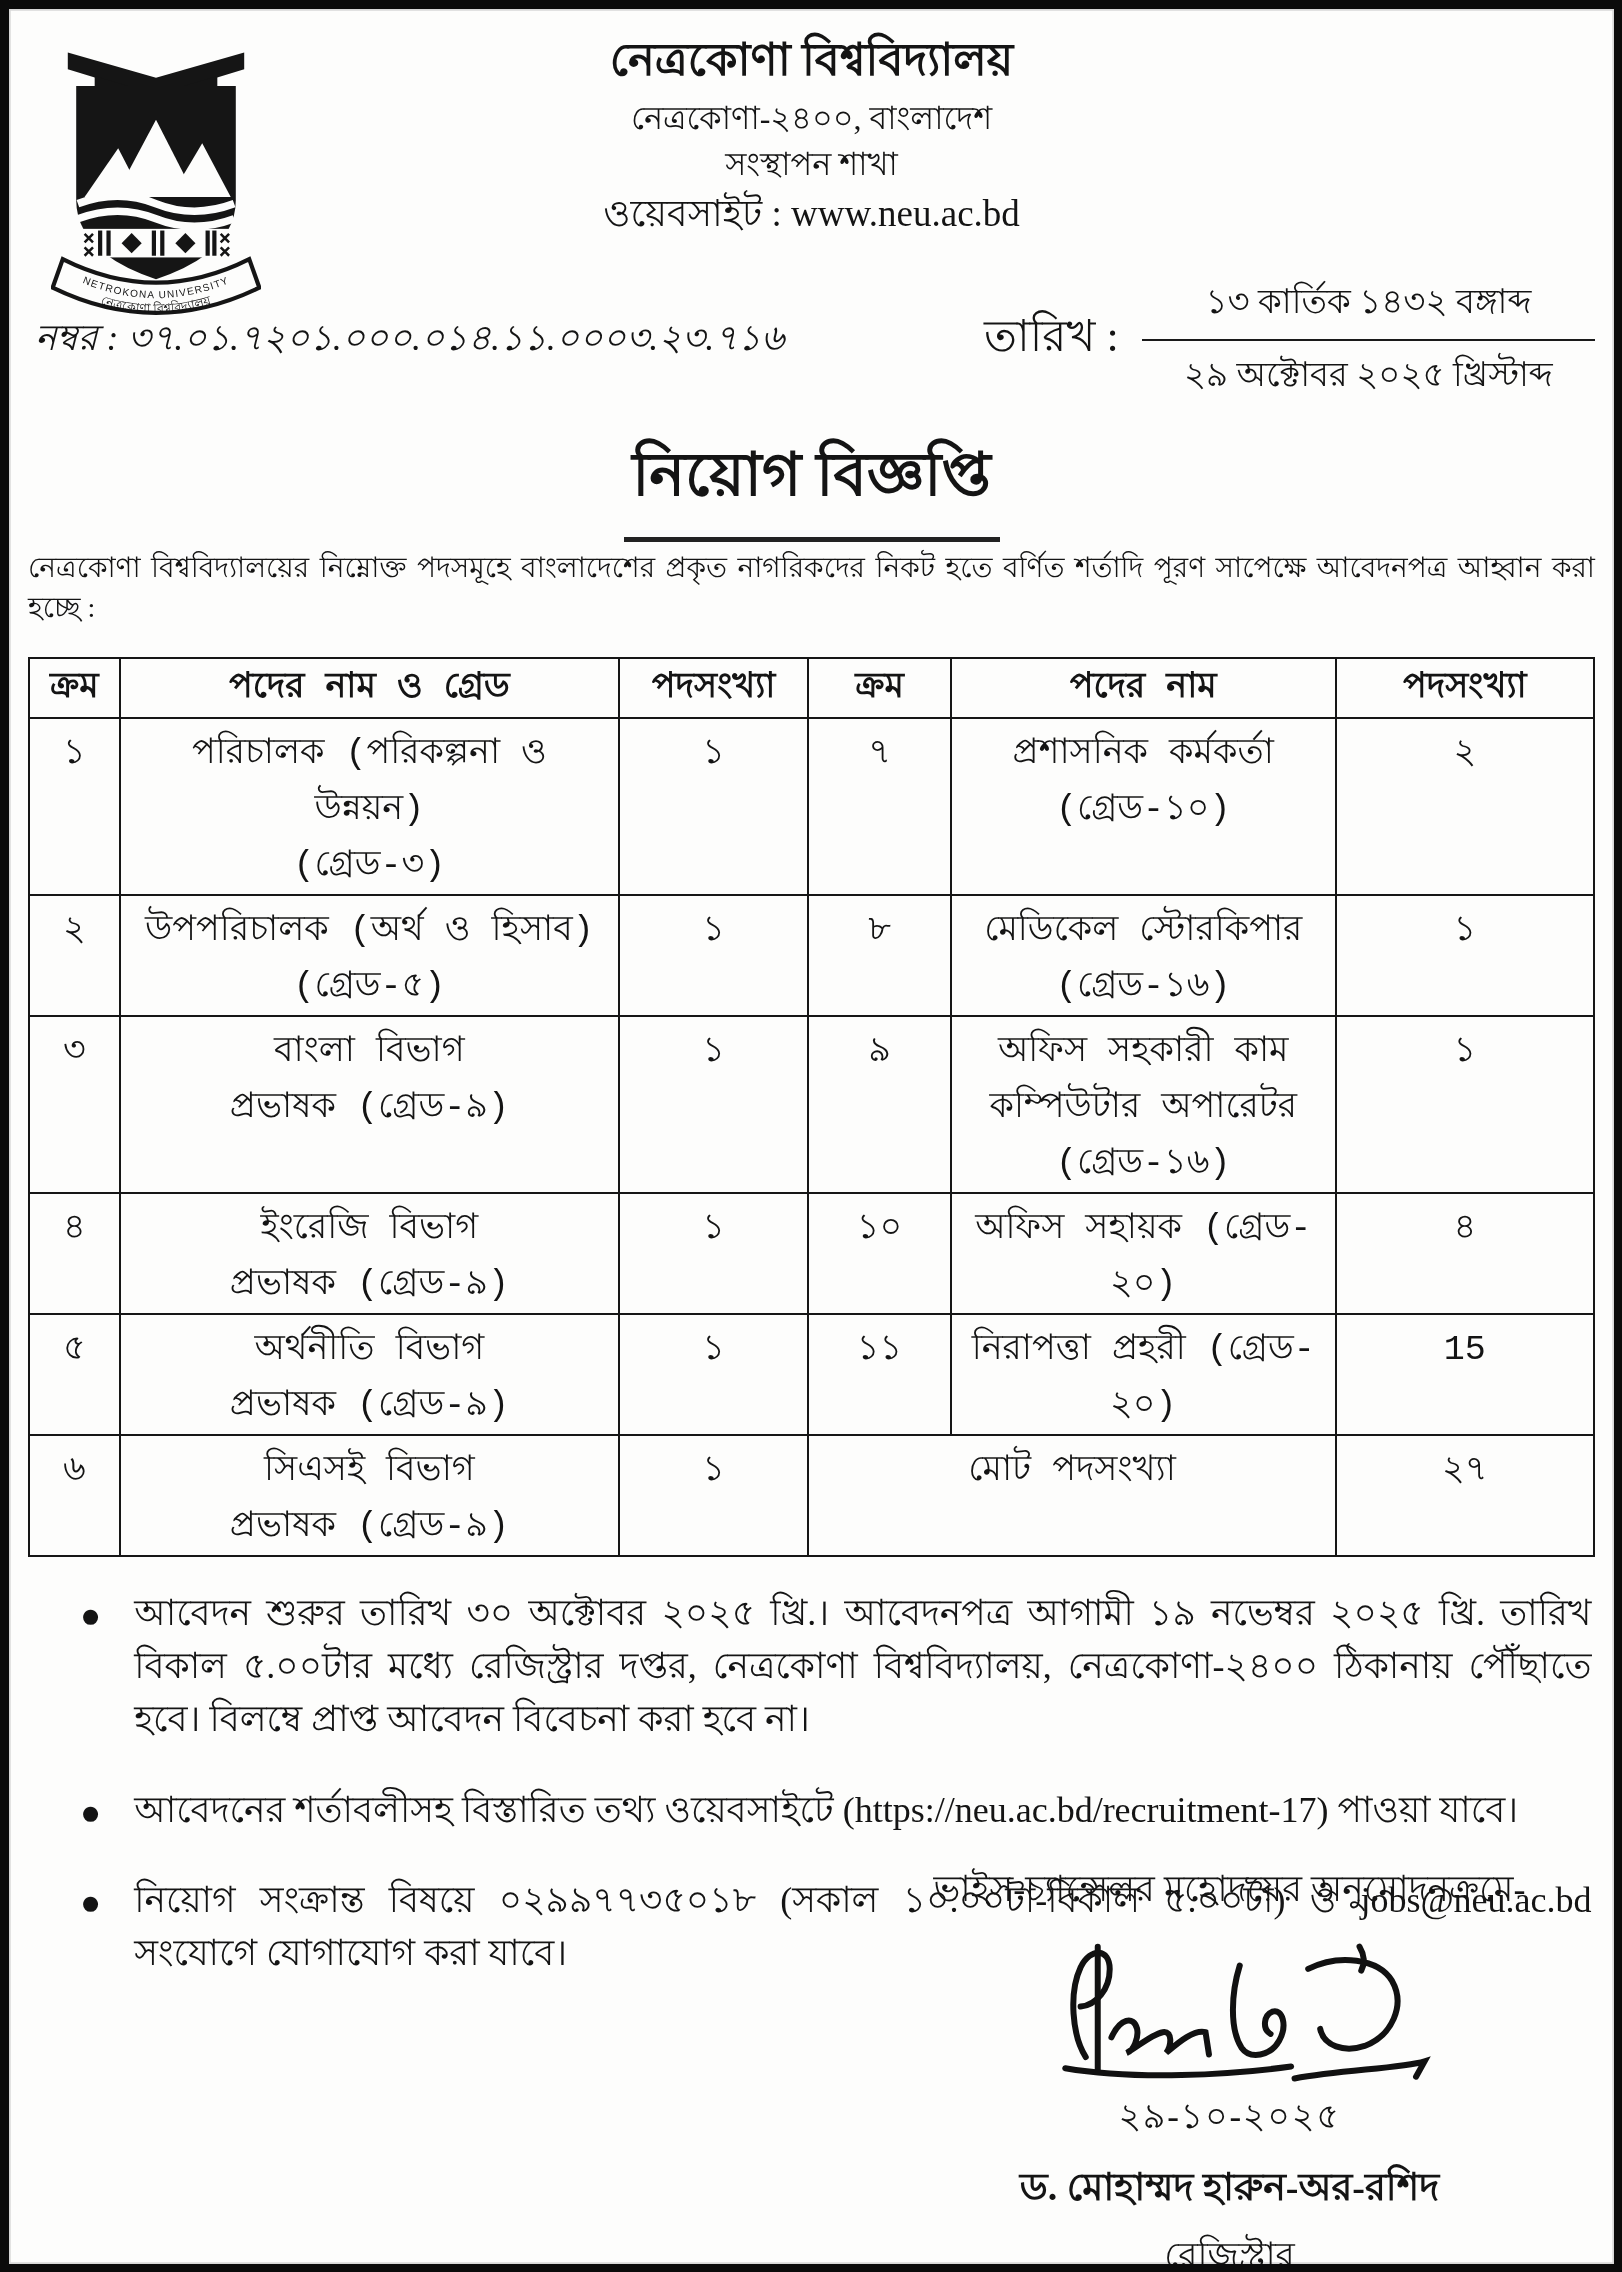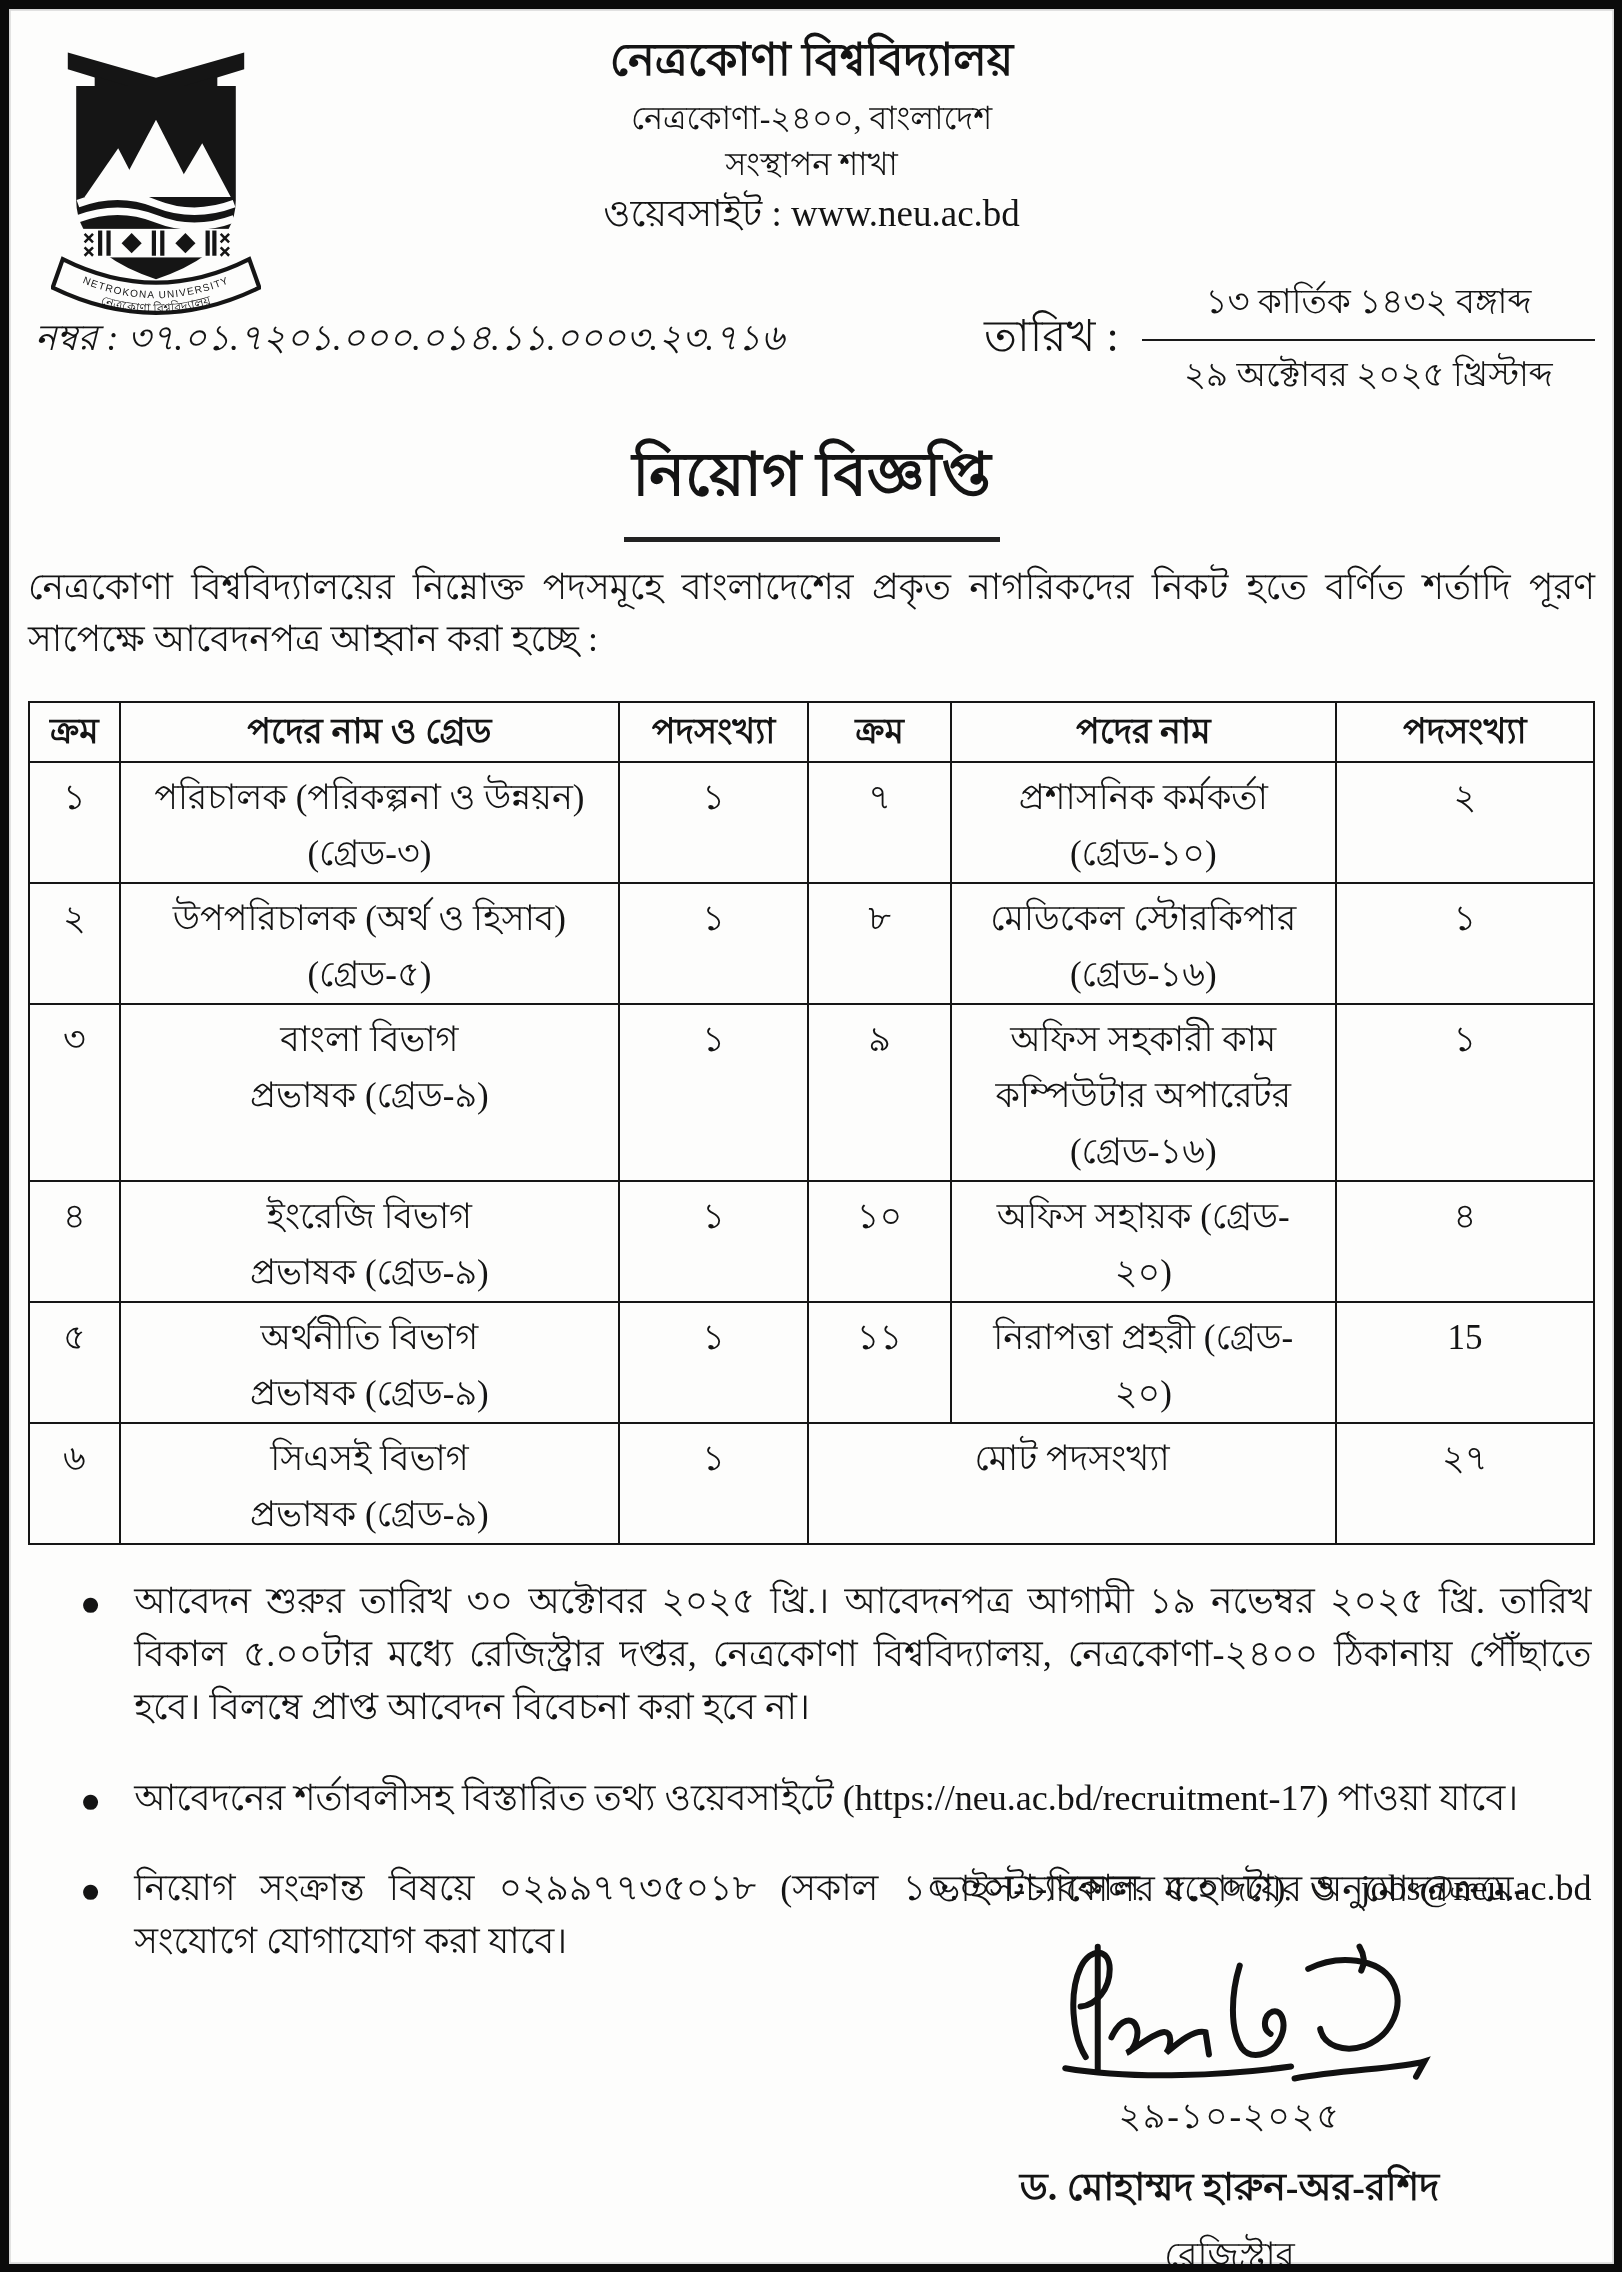--- a/index.html
+++ b/index.html
@@ -31,24 +31,24 @@
   .date-label{font-size:44px;white-space:nowrap;}
   .frac{flex:1;text-align:center;font-size:34px;}
   .frac .top{padding:0 3.5px 7px 3.5px;border-bottom:2.6px solid #1a1a1a;}
   .frac .bottom{padding-top:7px;}
 
   
   .title-wrap{text-align:center;margin-top:23px;}
   .title{display:inline-block;font-size:60px;font-weight:bold;border-bottom:5.2px solid #222;padding:0 8.7px 8.7px 8.7px;}
 
   
-  .intro{font-size:36px;line-height:1.45;text-align:justify;margin-top:19px;}
-
-  
-  table.vac{width:100%;border-collapse:collapse;table-layout:fixed;margin-top:0;}
+  .intro{font-size:28px;line-height:1.45;text-align:justify;margin-top:6px;}
+
+  
+  table.vac{width:100%;border-collapse:collapse;table-layout:fixed;margin-top:0;font-family:Liberation Mono, monospace;}
   table.vac col.c1{width:5.8%;} table.vac col.c2{width:31.9%;}
   table.vac col.c3{width:12.1%;} table.vac col.c4{width:9.1%;}
   table.vac col.c5{width:24.6%;} table.vac col.c6{width:16.5%;}
   table.vac th,table.vac td{
     border:2.6px solid #161616;
     font-size:35px;
     vertical-align:top;
     padding:7px 7px 0 7px;
     line-height:1.6;
     white-space:pre-line;

